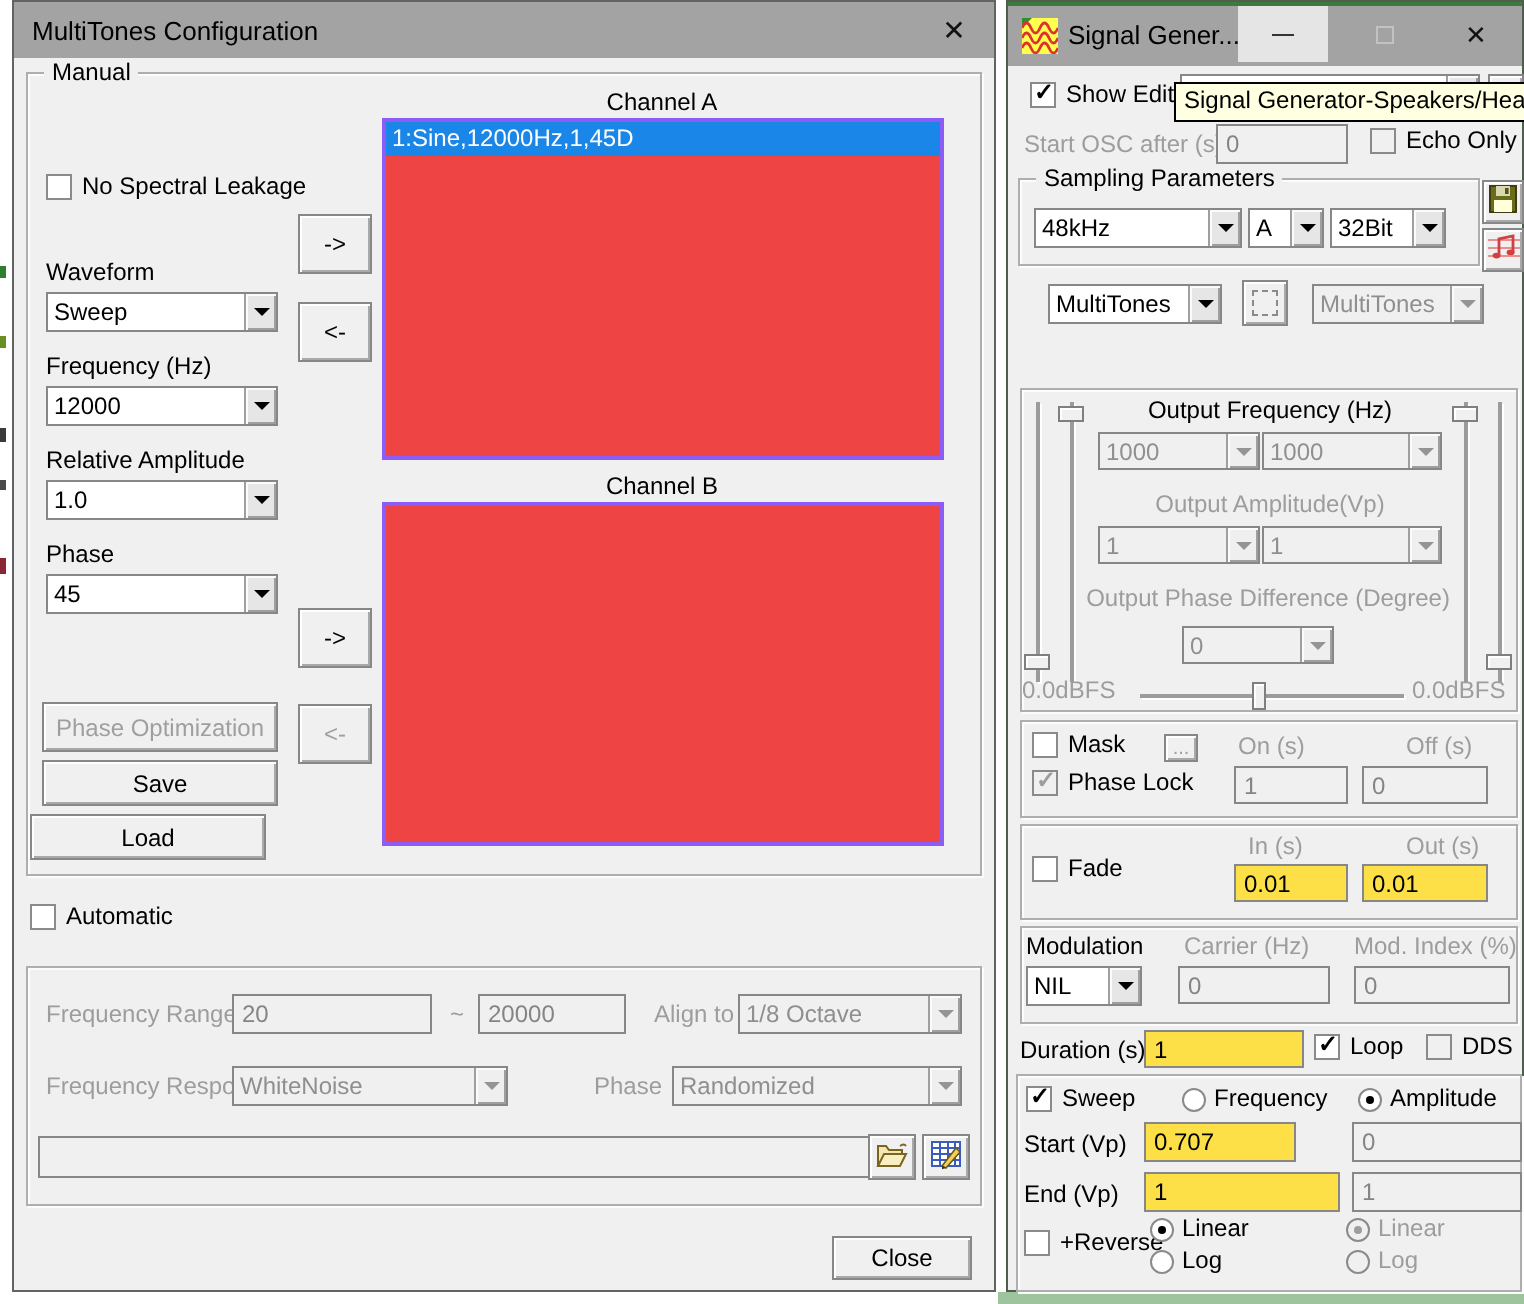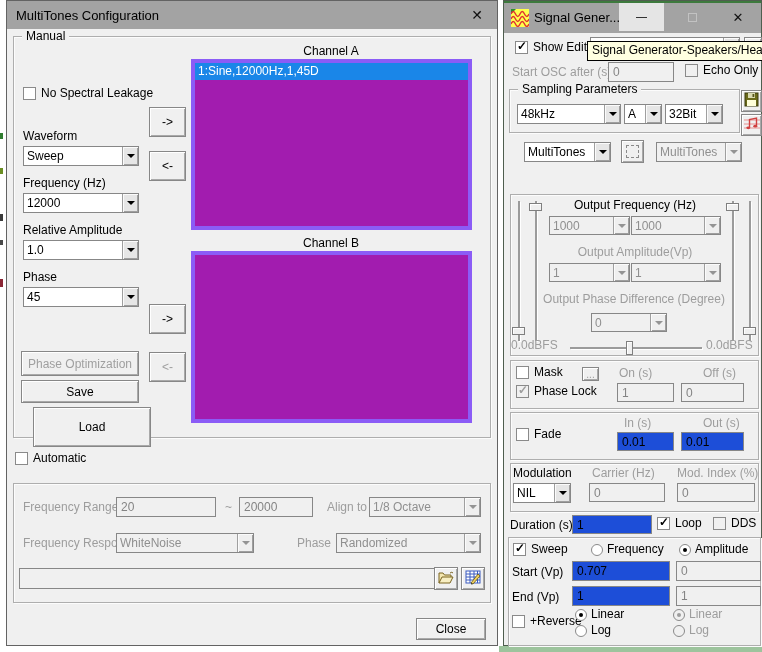--- a/index.html
+++ b/index.html
@@ -10,33 +10,33 @@
 .tbar{position:absolute;left:0;right:0;background:#a3a3a3}
 .lbl{position:absolute;white-space:nowrap;line-height:13px}
 .g{color:#9d9d9d}
 .ctr{text-align:center}
 .grp{position:absolute;border:1px solid #aeaeae;box-shadow:inset 1px 1px 0 #fcfcfc,1px 1px 0 #fcfcfc}
 .leg{position:absolute;top:-7px;left:8px;background:#f0f0f0;padding:0 4px;line-height:13px;white-space:nowrap}
 .btn{position:absolute;background:#f0f0f0;border:1px solid #878787;
      box-shadow:inset 1px 1px 0 #fff,inset -1px -1px 0 #a9a9a9;
      display:flex;align-items:center;justify-content:center;cursor:default;white-space:nowrap}
 .btn.dis{color:#9f9f9f}
-.field{position:absolute;background:#1d4ed8;border:1px solid #878787;padding:0 4px;
+.field{position:absolute;background:#fde047;border:1px solid #878787;padding:0 4px;
        display:flex;align-items:center;overflow:hidden;white-space:nowrap}
 .field.dis{background:#f0f0f0;color:#848484}
 .combo{position:absolute;background:#fff;border:1px solid #878787;display:flex;align-items:stretch;overflow:hidden}
 .combo .cv{flex:1;padding:0 3px;display:flex;align-items:center;overflow:hidden;white-space:nowrap}
 .combo .cbtn{width:16px;flex:none;background:#e6e6e6;border-left:1px solid #9f9f9f;
              box-shadow:inset 1px 1px 0 #fbfbfb,inset -1px -1px 0 #9f9f9f;
              display:flex;align-items:center;justify-content:center}
 .combo .arr{width:0;height:0;border:4px solid transparent;border-top:4px solid #000;margin-top:4px}
 .combo.dis{background:#f0f0f0;color:#8f8f8f}
 .combo.dis .cbtn{background:#efefef}
 .combo.dis .arr{border-top-color:#949494}
-.list{position:absolute;background:#a21caf;border:4px solid #8b5cf6}
+.list{position:absolute;background:#ef4444;border:2px solid #8b5cf6}
 .selitem{height:17px;color:#fff;background:var(--selection,#1a86e8);padding:1px 3px;white-space:nowrap;overflow:hidden}
 .cb{position:absolute;display:flex;align-items:center;gap:5px;line-height:13px;white-space:nowrap}
 .cbox{width:13px;height:13px;background:#fff;border:1px solid #8a8a8a;position:relative;flex:none}
 .cb.on .cbox::before{content:"\2713";position:absolute;left:1px;top:-2px;font-size:12px;font-weight:700;color:#000}
 .cb.dis{color:#000000}
 .cb.dis .cbox{background:#f0f0f0}
 .cb.dis.on .cbox::before{color:#9d9d9d}
 .rad{position:absolute;display:flex;align-items:center;gap:4px;line-height:13px;white-space:nowrap}
 .rbox{width:12px;height:12px;border-radius:50%;background:#fff;border:1px solid #8a8a8a;position:relative;flex:none}
 .rad.on .rbox::before{content:"";position:absolute;left:3px;top:3px;width:4px;height:4px;border-radius:50%;background:#000}
@@ -137,21 +137,21 @@
 
     <div class="btn dis" style="left:14px;top:350px;width:118px;height:25px">
       <span>Phase Optimization</span>
     </div>
     <div class="btn dis" style="left:142px;top:351px;width:37px;height:30px">
       <span>&lt;-</span>
     </div>
     <div class="btn" style="left:14px;top:379px;width:118px;height:23px">
       <span>Save</span>
     </div>
-    <div class="btn" style="left:26px;top:406px;width:118px;height:40px">
+    <div class="btn" style="left:8px;top:406px;width:118px;height:23px">
       <span>Load</span>
     </div>
 
     <div class="cb" style="left:8px;top:451px">
       <span class="cbox"></span>
       <span>Automatic</span>
     </div>
 
     <div class="grp" style="left:6px;top:482px;width:478px;height:120px"></div>
 
@@ -444,21 +444,21 @@
     <div class="rad" style="left:87px;top:542px">
       <span class="rbox"></span>
       <span>Frequency</span>
     </div>
     <div class="rad on" style="left:175px;top:542px">
       <span class="rbox"></span>
       <span>Amplitude</span>
     </div>
 
     <span class="lbl" style="left:8px;top:565px">Start (Vp)</span>
-    <div class="field" style="left:68px;top:560px;width:98px;height:20px">
+    <div class="field" style="left:68px;top:560px;width:76px;height:20px">
       <span>0.707</span>
     </div>
     <div class="field dis" style="left:172px;top:560px;width:85px;height:20px">
       <span>0</span>
     </div>
 
     <span class="lbl" style="left:8px;top:590px">End (Vp)</span>
     <div class="field" style="left:68px;top:585px;width:98px;height:20px">
       <span>1</span>
     </div>

